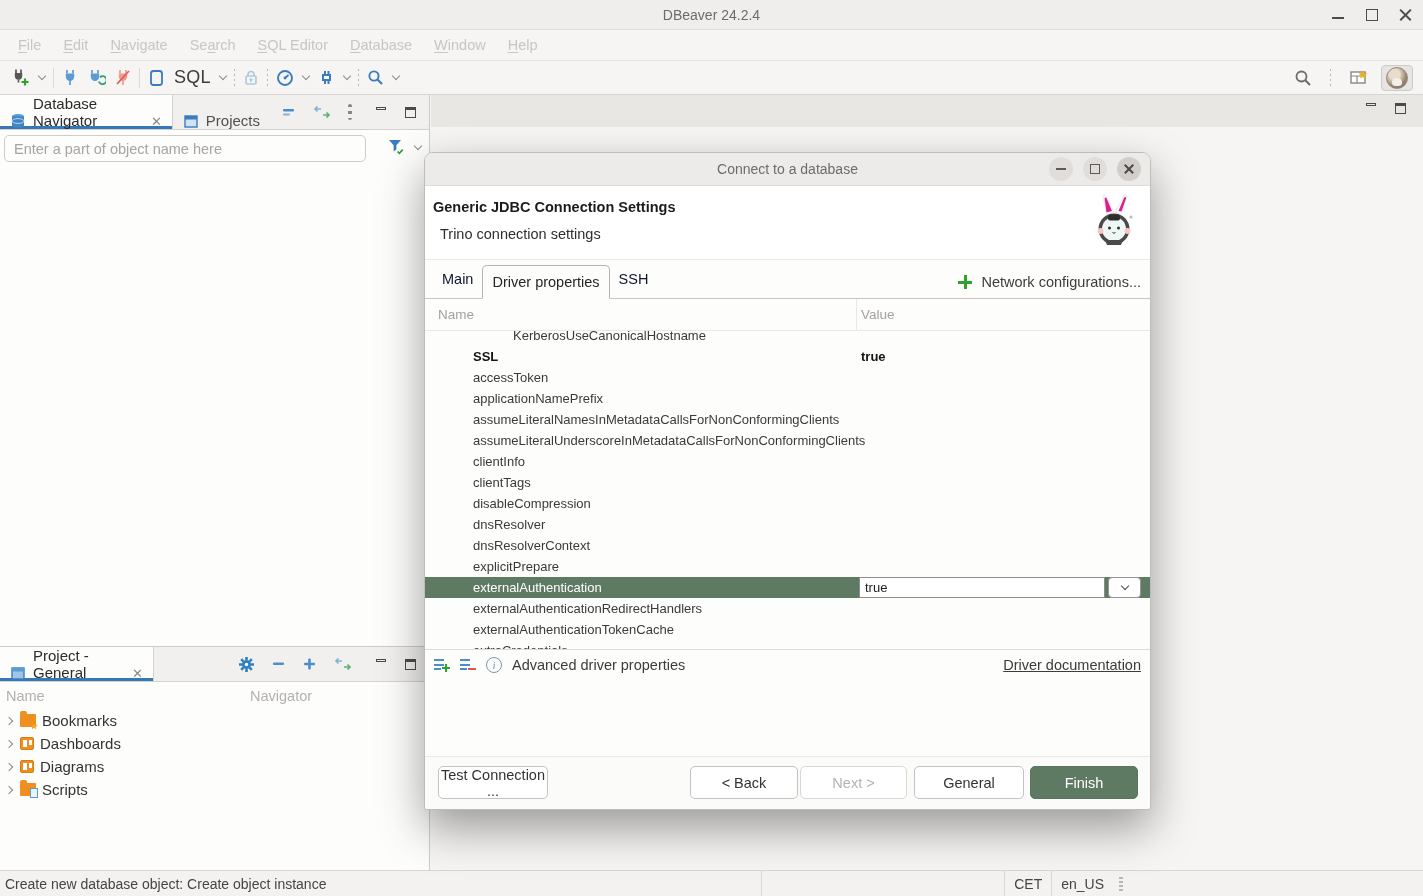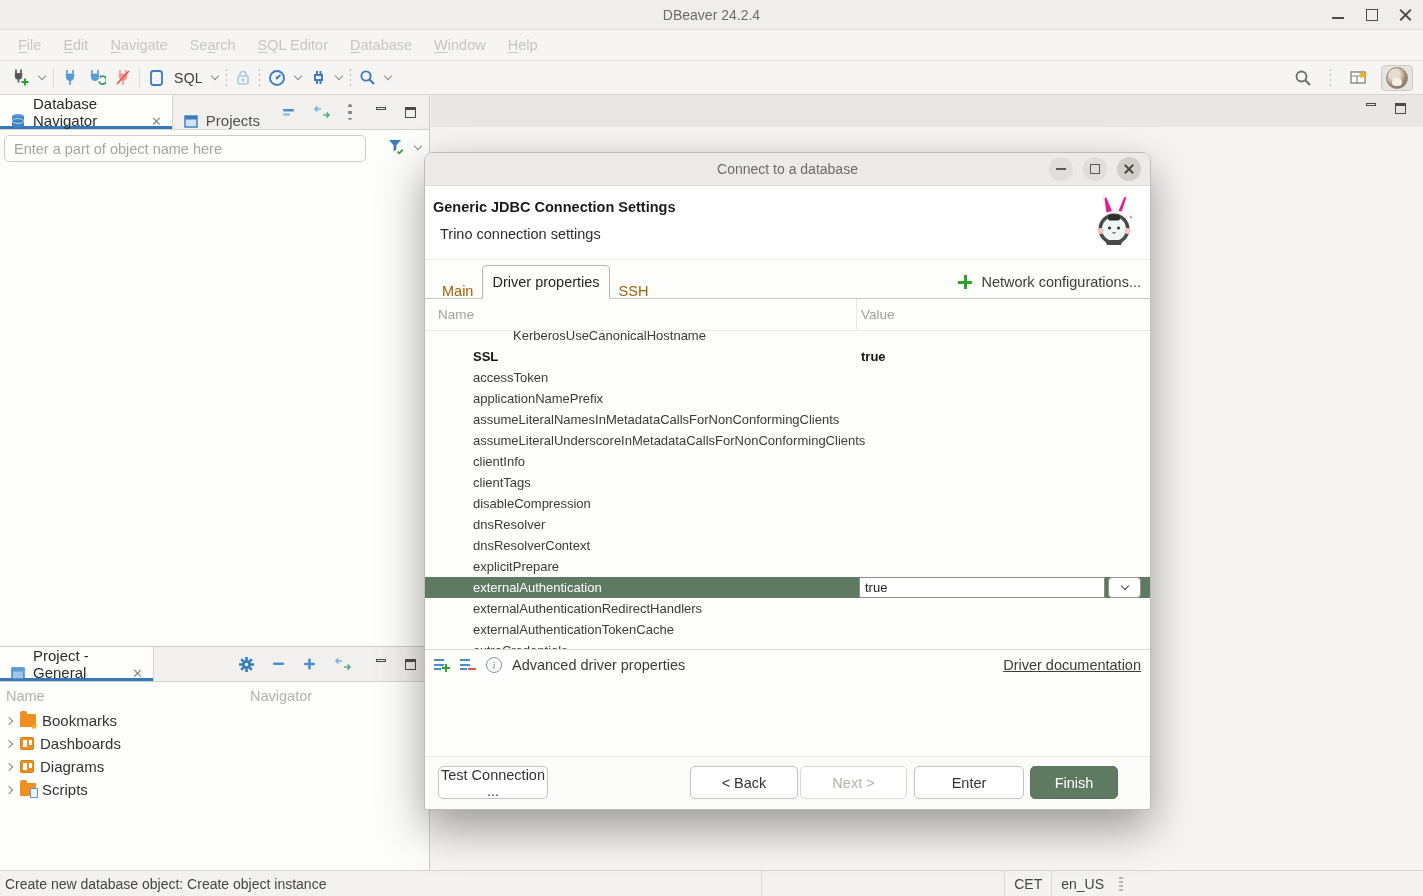--- a/index.html
+++ b/index.html
@@ -28,21 +28,21 @@
   
   .toolbar { position:absolute; top:61px; left:0; right:0; height:34px;
     background:#f6f5f3; border-bottom:1px solid #d8d5d1;
     display:flex; align-items:center; padding:0 10px; }
   .tgroup { display:flex; align-items:center; gap:9px; }
   .tsep { width:1px; height:20px; background:#ddd9d5; margin:0 8px; }
   .tdots { width:1px; height:18px; margin:0 8px;
     background:repeating-linear-gradient(#b9b5b1 0 2px, transparent 2px 5px); }
   .chev { display:inline-block; width:6px; height:6px; border-right:1.7px solid #8e8a86; border-bottom:1.7px solid #8e8a86; transform:rotate(45deg); margin-top:-3px; }
   .chev.right { transform:rotate(-45deg); }
-  .sql-label { font-size:14px; color:#3c3c3c; letter-spacing:.3px; }
+  .sql-label { font-size:18px; color:#3c3c3c; letter-spacing:.3px; }
   .tb-right { margin-left:auto; display:flex; align-items:center; gap:10px; }
   .avatar-box { width:32px; height:26px; background:#e7e4e1; border:1px solid #cfccc8; border-radius:4px; display:flex; align-items:center; justify-content:center; }
   .avatar { width:22px; height:22px; border-radius:50%;
     background:radial-gradient(circle at 38% 32%, #e8ddcd 0 28%, #a08a72 60%, #6b5846 100%);
     border:1px solid #8f8b86; position:relative; }
   .avatar::after { content:''; position:absolute; left:5px; right:5px; bottom:2px; height:8px; background:#f3efe9; border-radius:50% 50% 40% 40%; }
   
   .left-col { position:absolute; top:95px; left:0; width:430px; bottom:26px; background:#fdfdfc; border-right:1px solid #cfccc8; }
   .panel-tabstrip { height:35px; background:#f2f0ee; border-bottom:1px solid #d5d2ce; display:flex; align-items:stretch; position:relative; }
   .ptab { display:flex; align-items:flex-end; gap:7px; padding:0 10px; font-size:15px; color:#50504e; }
@@ -100,21 +100,21 @@
   .cbtn.close { background:#d2cfcb; }
   .cbtn .bar { position:absolute; left:7px; right:7px; top:11px; height:1.8px; background:#5a5a5a; }
   .cbtn .box { position:absolute; inset:7px; border:1.4px solid #5a5a5a; }
   .cbtn .x1,.cbtn .x2 { position:absolute; left:6px; top:11px; width:12px; height:1.8px; background:#4a4a4a; }
   .cbtn .x1 { transform:rotate(45deg);} .cbtn .x2 { transform:rotate(-45deg);}
   .dlg-header { position:absolute; top:33px; left:0; right:0; height:74px; background:#ffffff; border-bottom:1px solid #eceae7; }
   .dlg-h-title { position:absolute; left:8px; top:13px; font-size:14.5px; font-weight:bold; color:#1b1b1b; }
   .dlg-h-sub { position:absolute; left:15px; top:40px; font-size:14.5px; color:#2e2e2e; }
   .bunny { position:absolute; right:9px; top:7px; }
   .dlg-tabs { position:absolute; top:107px; left:0; right:0; height:39px; border-bottom:1px solid #c9c6c2; display:flex; align-items:flex-end; padding-left:8px; }
-  .dtab { font-size:14.5px; color:#a16207; padding:6px 9px 0; margin-bottom:-1px; }
+  .dtab { font-size:14.5px; color:#0f172a; padding:6px 9px 12px; margin-bottom:-1px; }
   .dtab.active { background:#fdfdfc; border:1px solid #b7b4b0; border-bottom:1px solid #fdfdfc; border-radius:5px 5px 0 0; padding:8px 9px; color:#262626; }
   .net-config { position:absolute; right:9px; top:14px; display:flex; align-items:center; gap:9px; font-size:14.5px; color:#3c3c3c; }
   .plus-ic { position:relative; width:14px; height:14px; }
   .plus-ic::before { content:''; position:absolute; left:0; right:0; top:6px; height:2.5px; background:#2ea12e; }
   .plus-ic::after  { content:''; position:absolute; top:0; bottom:0; left:6px; width:2.5px; background:#2ea12e; }
   .tbl-header { position:absolute; top:146px; left:0; right:0; height:32px; background:#fdfdfc; border-bottom:1px solid #eae7e4; font-size:13.5px; color:#a5a19d; }
   .tbl-header .h1 { position:absolute; left:13px; top:8px; }
   .tbl-header .h2 { position:absolute; left:436px; top:8px; }
   .tbl-header .vline { position:absolute; left:431px; top:0; bottom:0; width:1px; background:#eae7e4; }
   .tbl-body { position:absolute; top:178px; left:0; right:0; height:318px; overflow:hidden; background:#fdfdfc; }
@@ -572,18 +572,18 @@
           <i></i>
         </span>
       <span class="info-ic">i</span>
       <span>Advanced driver properties</span>
       <a class="doc-link">Driver documentation</a>
     </div>
     <div class="dlg-btnbar">
       <button class="btn" style="left:13px; width:110px;">Test Connection ...</button>
       <button class="btn" style="left:265px; width:108px;">&lt; Back</button>
       <button class="btn disabled" style="left:375px; width:107px;">Next &gt;</button>
-      <button class="btn" style="left:489px; width:110px;">Enter</button>
-      <button class="btn primary" style="left:605px; width:88px;">Finish</button>
+      <button class="btn" style="left:489px; width:110px;">General</button>
+      <button class="btn primary" style="left:605px; width:108px;">Finish</button>
     </div>
   </div>
 
 </div>
 
 </body></html>

